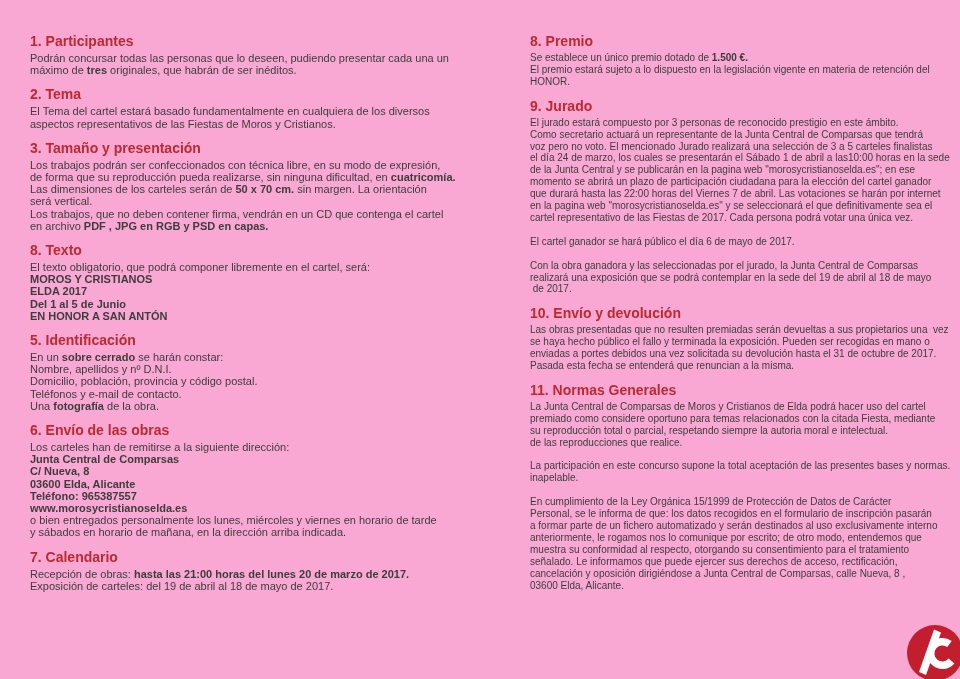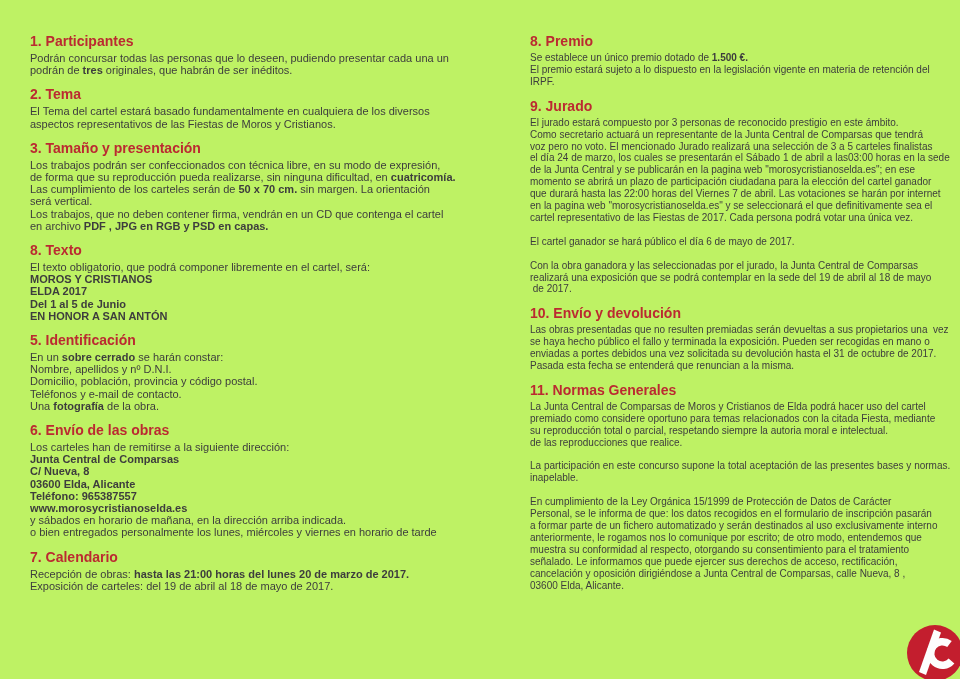--- a/index.html
+++ b/index.html
@@ -26,37 +26,37 @@
   .b{font-weight:bold;margin-top:47px;}
   .logo{
     position:absolute;
     left:906px;top:624px;
     width:58px;height:58px;
   }
 </style>
 </head>
 <body>
 
-<div class="page" style="background: #bef264; color: rgb(61, 61, 61);">
+<div class="page" style="background: #f9a8d4; color: rgb(61, 61, 61);">
   <div class="col col-left">
       <section>
         <h2>1. Participantes</h2>
         <div class="line"><span>Podrán concursar todas las personas que lo deseen, pudiendo presentar cada una un</span></div>
-        <div class="line"><span>podrán de </span><span class="b">tres</span><span> originales, que habrán de ser inéditos.</span></div>
+        <div class="line"><span>máximo de </span><span class="b">tres</span><span> originales, que habrán de ser inéditos.</span></div>
       </section>
       <section>
         <h2>2. Tema</h2>
         <div class="line"><span>El Tema del cartel estará basado fundamentalmente en cualquiera de los diversos</span></div>
         <div class="line"><span>aspectos representativos de las Fiestas de Moros y Cristianos.</span></div>
       </section>
       <section>
         <h2>3. Tamaño y presentación</h2>
         <div class="line"><span>Los trabajos podrán ser confeccionados con técnica libre, en su modo de expresión,</span></div>
         <div class="line"><span>de forma que su reproducción pueda realizarse, sin ninguna dificultad, en </span><span class="b">cuatricomía.</span></div>
-        <div class="line"><span>Las cumplimiento de los carteles serán de </span><span class="b">50 x 70 cm.</span><span> sin margen. La orientación</span></div>
+        <div class="line"><span>Las dimensiones de los carteles serán de </span><span class="b">50 x 70 cm.</span><span> sin margen. La orientación</span></div>
         <div class="line"><span>será vertical.</span></div>
         <div class="line"><span>Los trabajos, que no deben contener firma, vendrán en un CD que contenga el cartel</span></div>
         <div class="line"><span>en archivo </span><span class="b">PDF , JPG en RGB y PSD en capas.</span></div>
       </section>
       <section>
         <h2>8. Texto</h2>
         <div class="line"><span>El texto obligatorio, que podrá componer libremente en el cartel, será:</span></div>
         <div class="line"><span class="b">MOROS Y CRISTIANOS</span></div>
         <div class="line"><span class="b">ELDA 2017</span></div>
         <div class="line"><span class="b">Del 1 al 5 de Junio</span></div>
@@ -71,42 +71,42 @@
         <div class="line"><span>Una </span><span class="b">fotografía</span><span> de la obra.</span></div>
       </section>
       <section>
         <h2>6. Envío de las obras</h2>
         <div class="line"><span>Los carteles han de remitirse a la siguiente dirección:</span></div>
         <div class="line"><span class="b">Junta Central de Comparsas</span></div>
         <div class="line"><span class="b">C/ Nueva, 8</span></div>
         <div class="line"><span class="b">03600 Elda, Alicante</span></div>
         <div class="line"><span class="b">Teléfono: 965387557</span></div>
         <div class="line"><span class="b">www.morosycristianoselda.es</span></div>
+        <div class="line"><span>o bien entregados personalmente los lunes, miércoles y viernes en horario de tarde</span></div>
         <div class="line"><span>y sábados en horario de mañana, en la dirección arriba indicada.</span></div>
-        <div class="line"><span>o bien entregados personalmente los lunes, miércoles y viernes en horario de tarde</span></div>
       </section>
       <section>
         <h2>7. Calendario</h2>
         <div class="line"><span>Recepción de obras: </span><span class="b">hasta las 21:00 horas del lunes 20 de marzo de 2017.</span></div>
         <div class="line"><span>Exposición de carteles: del 19 de abril al 18 de mayo de 2017.</span></div>
       </section>
     </div>
   <div class="col col-right">
       <section>
         <h2>8. Premio</h2>
         <div class="line"><span>Se establece un único premio dotado de </span><span class="b">1.500 €.</span></div>
         <div class="line"><span>El premio estará sujeto a lo dispuesto en la legislación vigente en materia de retención del</span></div>
-        <div class="line"><span>IRPF.</span></div>
+        <div class="line"><span>HONOR.</span></div>
       </section>
       <section>
         <h2>9. Jurado</h2>
         <div class="line"><span>El jurado estará compuesto por 3 personas de reconocido prestigio en este ámbito.</span></div>
         <div class="line"><span>Como secretario actuará un representante de la Junta Central de Comparsas que tendrá</span></div>
         <div class="line"><span>voz pero no voto. El mencionado Jurado realizará una selección de 3 a 5 carteles finalistas</span></div>
-        <div class="line"><span>el día 24 de marzo, los cuales se presentarán el Sábado 1 de abril a las03:00 horas en la sede</span></div>
+        <div class="line"><span>el día 24 de marzo, los cuales se presentarán el Sábado 1 de abril a las10:00 horas en la sede</span></div>
         <div class="line"><span>de la Junta Central y se publicarán en la pagina web "morosycristianoselda.es"; en ese</span></div>
         <div class="line"><span>momento se abrirá un plazo de participación ciudadana para la elección del cartel ganador</span></div>
         <div class="line"><span>que durará hasta las 22:00 horas del Viernes 7 de abril. Las votaciones se harán por internet</span></div>
         <div class="line"><span>en la pagina web "morosycristianoselda.es" y se seleccionará el que definitivamente sea el</span></div>
         <div class="line"><span>cartel representativo de las Fiestas de 2017. Cada persona podrá votar una única vez.</span></div>
         <div class="line">&nbsp;</div>
         <div class="line"><span>El cartel ganador se hará público el día 6 de mayo de 2017.</span></div>
         <div class="line">&nbsp;</div>
         <div class="line"><span>Con la obra ganadora y las seleccionadas por el jurado, la Junta Central de Comparsas</span></div>
         <div class="line"><span>realizará una exposición que se podrá contemplar en la sede del 19 de abril al 18 de mayo</span></div>

